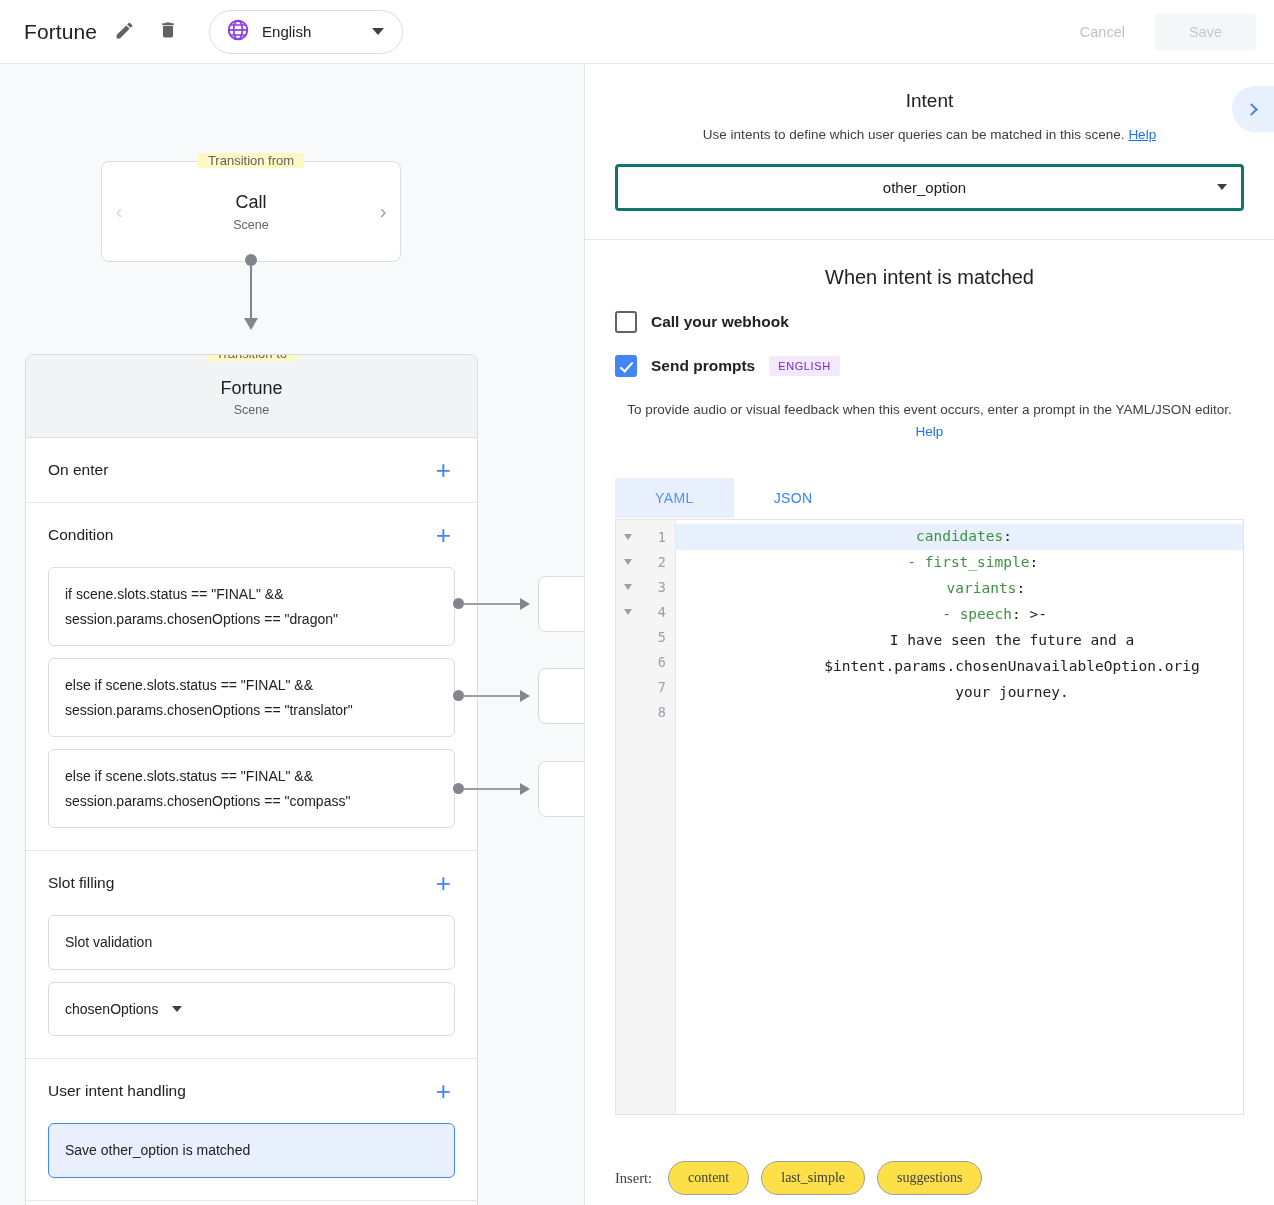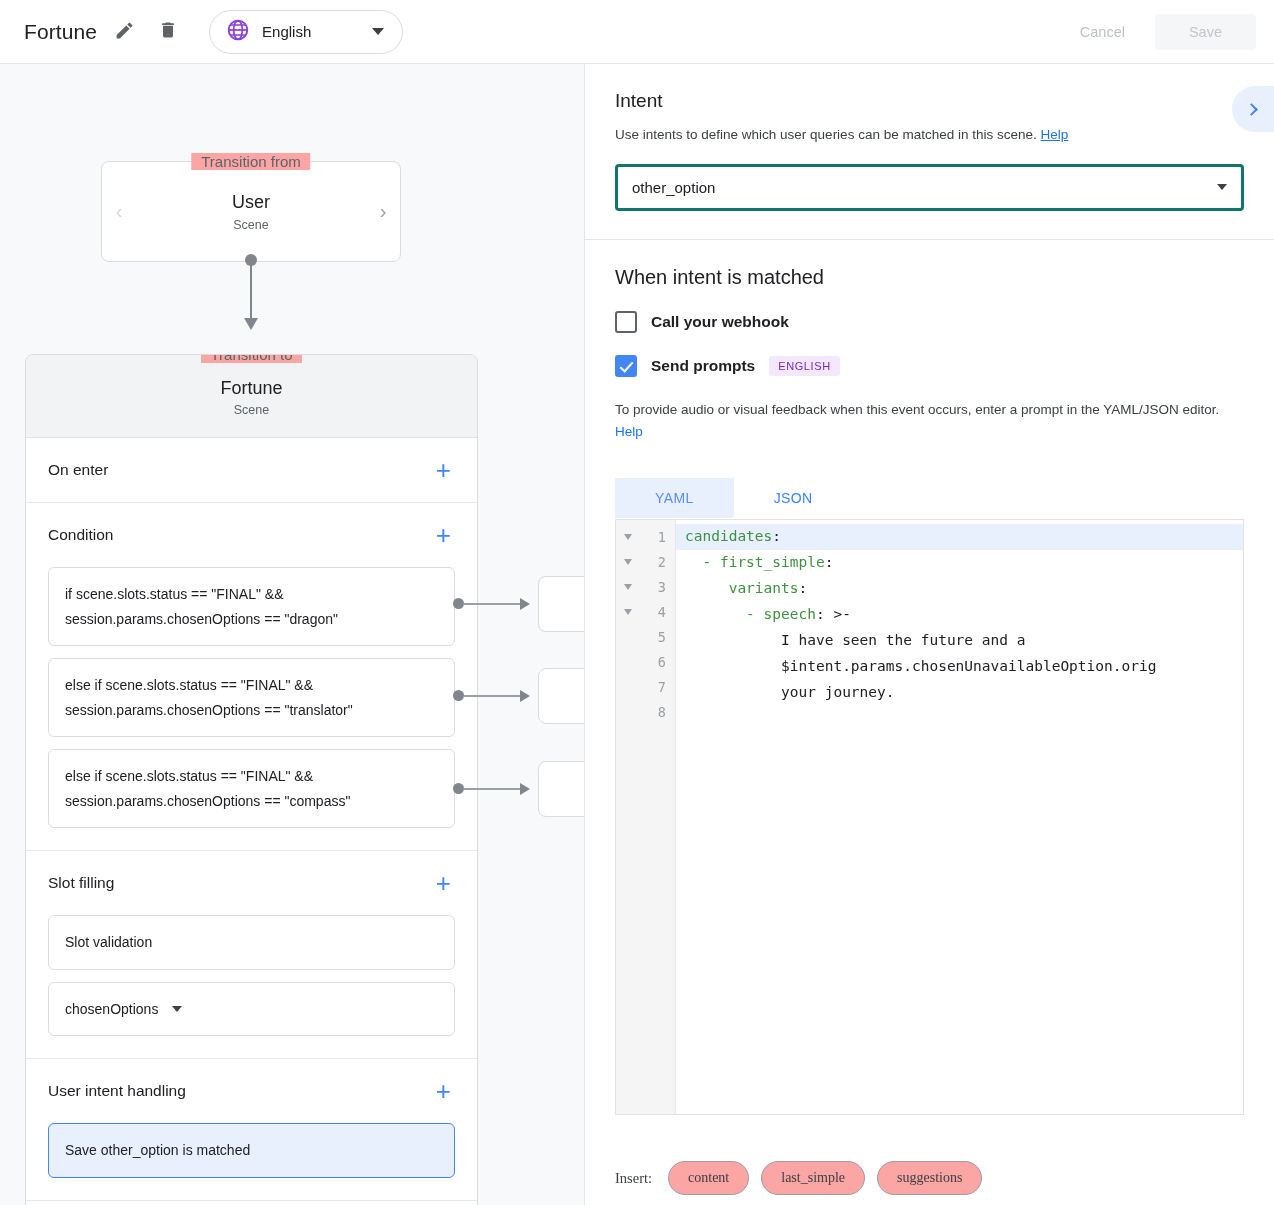--- a/index.html
+++ b/index.html
@@ -63,22 +63,22 @@
   }
 
   .fieldset-card {
     position: absolute;
     border: 1px solid #dadce0;
     border-radius: 8px;
     background: #fff;
   }
   .legend {
     position: absolute; top: -9px; left: 50%; transform: translateX(-50%);
-    background: #fca5a5; padding: 0 10px;
-    font-size: 15px; color: #5f6368; white-space: nowrap;
+    background: #fef9c3; padding: 0 10px;
+    font-size: 13px; color: #5f6368; white-space: nowrap;
   }
 
   
   #card-from {
     left: 101px; top: 97px; width: 300px; height: 101px;
     display: flex; align-items: center;
   }
   .nav-arrow {
     width: 34px; display: flex; align-items: center; justify-content: center;
     font-size: 20px; color: #9aa0a6; cursor: pointer; user-select: none;
@@ -171,21 +171,21 @@
     background: #e8f0fe; border-radius: 24px 0 0 24px;
     display: flex; align-items: center; justify-content: center;
     cursor: pointer; z-index: 5;
   }
   .chev-r {
     width: 9px; height: 9px;
     border-right: 2.4px solid #4285f4; border-top: 2.4px solid #4285f4;
     transform: rotate(45deg); margin-left: -3px;
   }
 
-  .panel-sect { padding: 26px 30px 28px; border-bottom: 1px solid #e4e6e8; }
+  .panel-sect { padding: 26px 30px 28px; border-bottom: 1px solid #e4e6e8; text-align: center; }
   .panel-sect.nb { border-bottom: none; }
   .panel-h { font-size: 19px; color: #202124; margin-bottom: 13px; }
   .panel-desc { font-size: 13.5px; color: #3c4043; line-height: 1.55; }
   a.help { color: #1a73e8; text-decoration: underline; cursor: pointer; }
   a.help.plain { text-decoration: none; }
 
   .select-box {
     margin-top: 18px; height: 47px; width: 100%;
     border: 3px solid #0f766e; border-radius: 4px;
     display: flex; align-items: center; padding: 0 14px;
@@ -259,21 +259,21 @@
 
   .insert-bar {
     display: flex; align-items: center; gap: 12px;
     padding: 18px 30px 0;
     font-family: Liberation Serif, serif;
   }
   .insert-label { font-size: 14.5px; color: #3c4043; margin-right: 4px; }
   .pill {
     border: 1px solid #9aa0a6; border-radius: 18px;
     padding: 8px 19px; font-size: 14px; color: #3c4043;
-    cursor: pointer; background: #fca5a5; font-family: inherit;
+    cursor: pointer; background: #fde047; font-family: inherit;
   }
 </style>
 </head>
 <body>
 
 <div class="topbar">
   <div class="app-title">Fortune</div>
 
   <button class="icon-btn">
     <span>
@@ -312,21 +312,21 @@
 </div>
 
 <div class="body-wrap">
 
   <div class="canvas">
 
     <div class="fieldset-card" id="card-from">
       <div class="legend">Transition from</div>
       <div class="nav-arrow dim">‹</div>
       <div class="scene-names">
-        <div class="scene-title">User</div>
+        <div class="scene-title">Call</div>
         <div class="scene-sub">Scene</div>
       </div>
       <div class="nav-arrow">›</div>
     </div>
 
     <div class="conn-dot"></div>
     <div class="conn-line"></div>
     <div class="conn-head"></div>
 
     <div class="fieldset-card" id="card-to">

